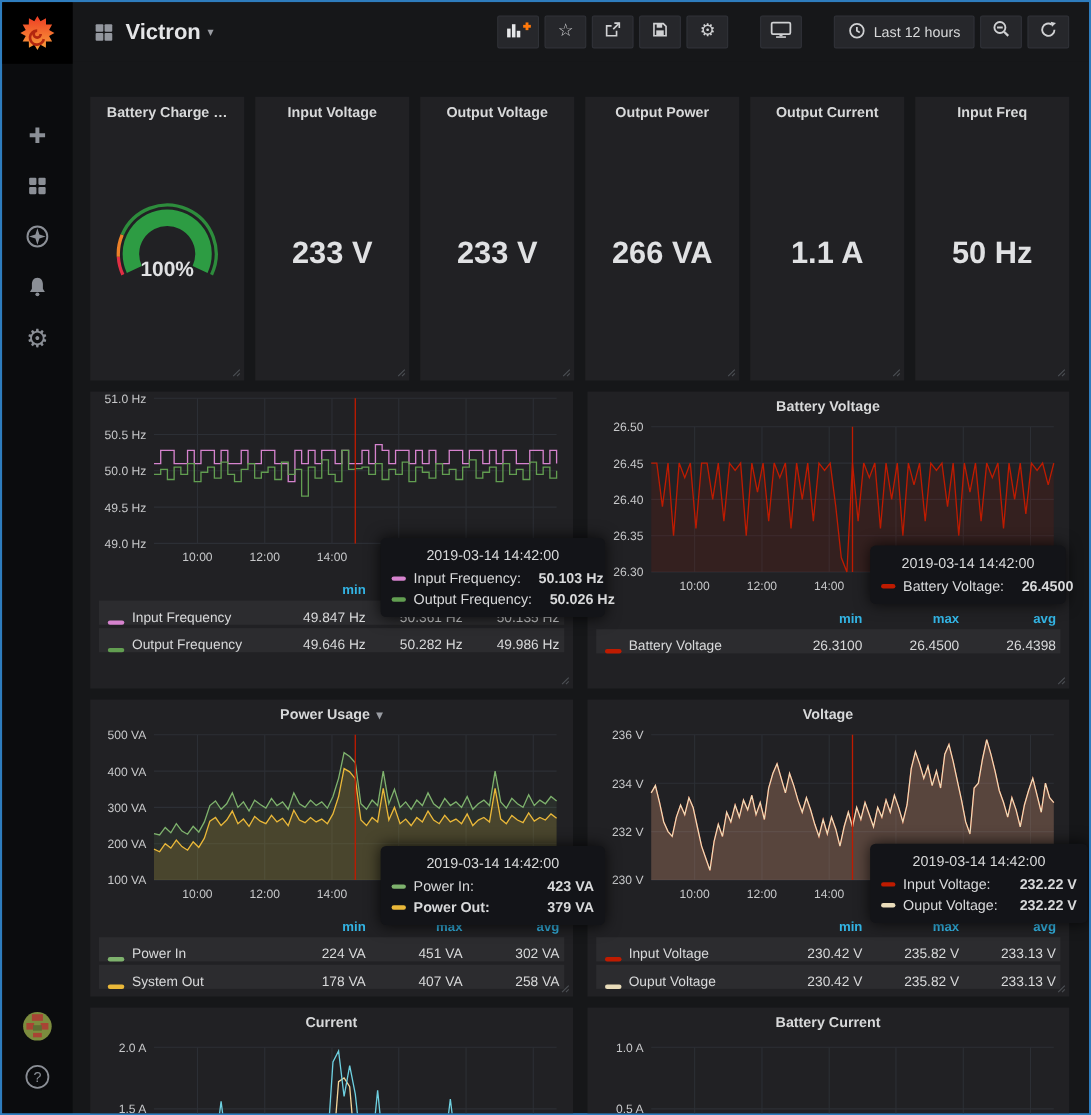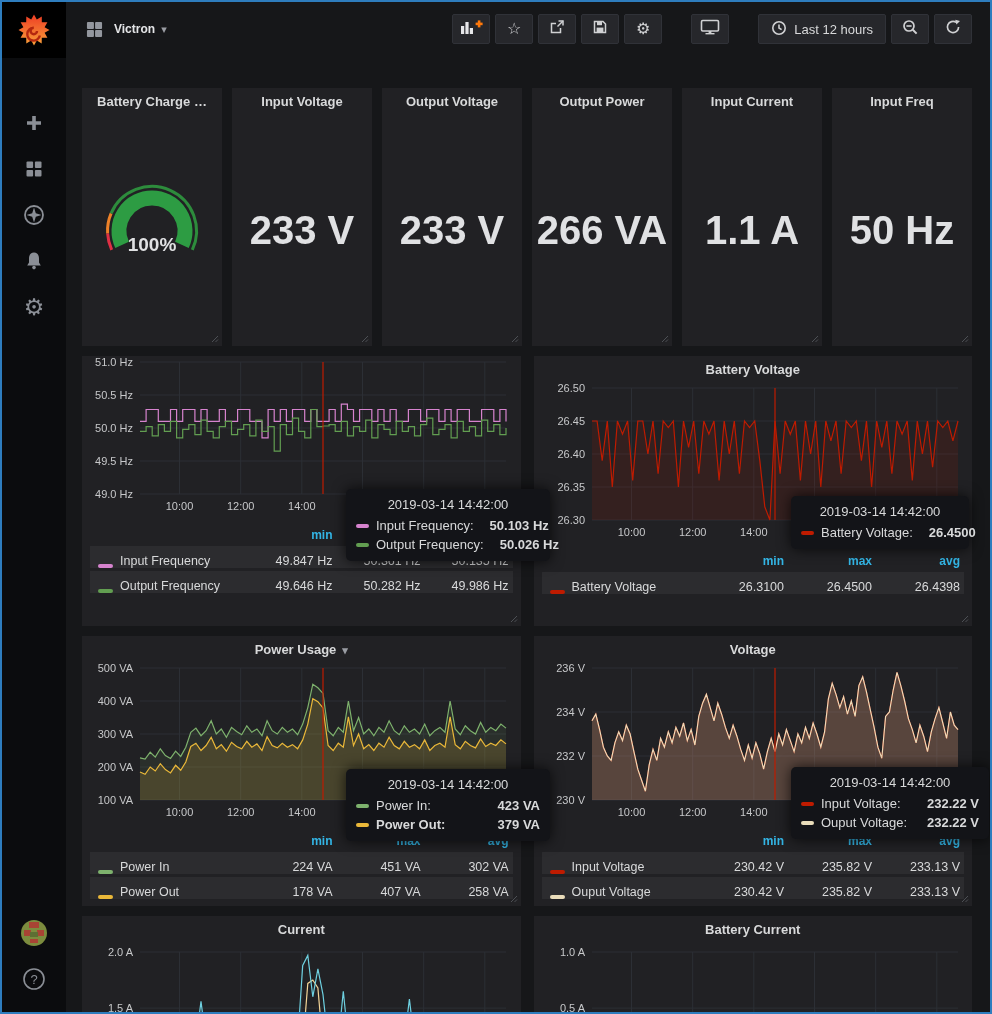--- a/index.html
+++ b/index.html
@@ -10,44 +10,44 @@
   #logo{width:64px;height:56px;display:flex;align-items:center;justify-content:center;background:#000;cursor:pointer;}
   .side-icons{margin-top:42px;}
   .side-icon{width:64px;height:46px;display:flex;align-items:center;justify-content:center;color:#8b8f96;cursor:pointer;}
   .side-icon svg{display:block;}
   .side-icon .glyph{font-size:23px;line-height:1;color:#8b8f96;}
   #side-bottom{position:absolute;bottom:10px;left:0;width:64px;}
   
   #navbar{position:absolute;left:64px;right:0;top:0;height:54px;background:#161719;display:flex;align-items:center;z-index:4;}
   .nav-left{display:flex;align-items:center;padding-left:20px;}
   .nav-grid-icon{margin-right:11px;display:flex;}
-  #dash-title{font-size:12px;font-weight:bold;color:#e4e5e7;cursor:pointer;}
+  #dash-title{font-size:20px;font-weight:bold;color:#e4e5e7;cursor:pointer;}
   .title-caret,.nav-caret{color:#9a9da3;font-size:11px;margin-left:6px;}
   .nav-right{margin-left:auto;display:flex;align-items:center;padding-right:18px;}
   .nav-btn{height:30px;min-width:38px;box-sizing:border-box;display:flex;align-items:center;justify-content:center;
            background:#26272b;border:1px solid #303238;border-radius:2px;margin-left:5px;color:#c7c8ca;cursor:pointer;}
   .nav-btn .glyph{font-size:16px;line-height:1;color:#d0d1d3;}
   .nav-gap{width:24px;}
   #time-btn{padding:0 12px;font-size:13px;color:#d8d9da;}
   #time-btn svg{margin-right:7px;}
   
   #dash{position:absolute;left:64px;top:54px;right:0;bottom:0;padding:20px 18px 0 16px;overflow:hidden;}
   #stats-row{display:grid;grid-template-columns:repeat(6,1fr);gap:10px;height:270px;margin-bottom:10px;}
   .graph-row{display:grid;grid-template-columns:1fr 1fr;gap:13px;height:270px;margin-bottom:10px;}
   .panel{background:#212124;position:relative;box-sizing:border-box;}
   .panel-title{height:26px;line-height:28px;text-align:center;font-size:13px;font-weight:bold;color:#d8d9da;cursor:pointer;
                white-space:nowrap;overflow:hidden;}
   .panel.stat{display:flex;flex-direction:column;margin-top:12px;}
   .stat-body{flex:1;display:flex;align-items:center;justify-content:center;}
-  .stat-value{font-size:40px;font-weight:bold;color:#e0e1e3;}
+  .stat-value{font-size:28px;font-weight:bold;color:#e0e1e3;}
   .panel.graph{padding:0 8px;}
   svg.chart{display:block;}
   
   .legend{margin-top:10px;font-size:12.5px;color:#d8d9da;}
-  .legend-head{display:flex;align-items:flex-start;height:15px;padding:0 4px;}
+  .legend-head{display:flex;align-items:center;height:15px;padding:0 4px;}
   .legend-head .hd{font-weight:bold;color:#33b5e5;font-size:12px;}
   .lv{width:88px;text-align:right;flex:none;}
   .legend-row{display:flex;align-items:flex-end;height:22px;background:rgba(255,255,255,0.05);margin-top:3px;padding:0 4px;}
   .swatch{width:15px;height:4px;border-radius:2px;margin:0 7px 0 4px;flex:none;}
   .series-name{flex:1;text-align:left;cursor:pointer;}
   
   .graph-tooltip{position:absolute;background:#131418;border-radius:5px;padding:8px 10px 9px;font-size:13px;
                  color:#d8d9da;box-shadow:0 0 14px rgba(0,0,0,.75);z-index:20;box-sizing:border-box;}
   .tt-title{text-align:center;font-weight:normal;margin-bottom:6px;white-space:nowrap;}
   .tt-row{display:flex;align-items:center;margin-top:4px;white-space:nowrap;}
@@ -272,21 +272,21 @@
           <div class="panel-title">Output Power</div>
           <div class="stat-body">
             <div class="stat-value">266 VA</div>
           </div>
           <svg width="8" height="8" class="rsz">
             <line x1="7" y1="1" x2="1" y2="7" stroke="#5c6066" stroke-width="1"></line>
             <line x1="7" y1="4.5" x2="4.5" y2="7" stroke="#5c6066" stroke-width="1"></line>
           </svg>
         </div>
         <div class="panel stat">
-          <div class="panel-title">Input Current</div>
+          <div class="panel-title">Output Current</div>
           <div class="stat-body">
             <div class="stat-value">1.1 A</div>
           </div>
           <svg width="8" height="8" class="rsz">
             <line x1="7" y1="1" x2="1" y2="7" stroke="#5c6066" stroke-width="1"></line>
             <line x1="7" y1="4.5" x2="4.5" y2="7" stroke="#5c6066" stroke-width="1"></line>
           </svg>
         </div>
         <div class="panel stat">
           <div class="panel-title">Input Freq</div>
@@ -446,21 +446,21 @@
             </div>
             <div class="legend-row">
               <span class="swatch" style="background: rgb(126, 178, 109);"></span>
               <span class="series-name">Power In</span>
               <span class="lv">224 VA</span>
               <span class="lv">451 VA</span>
               <span class="lv">302 VA</span>
             </div>
             <div class="legend-row">
               <span class="swatch" style="background: rgb(234, 184, 57);"></span>
-              <span class="series-name">Power Out</span>
+              <span class="series-name">System Out</span>
               <span class="lv">178 VA</span>
               <span class="lv">407 VA</span>
               <span class="lv">258 VA</span>
             </div>
           </div>
           <svg width="8" height="8" class="rsz">
             <line x1="7" y1="1" x2="1" y2="7" stroke="#5c6066" stroke-width="1"></line>
             <line x1="7" y1="4.5" x2="4.5" y2="7" stroke="#5c6066" stroke-width="1"></line>
           </svg>
         </div>

